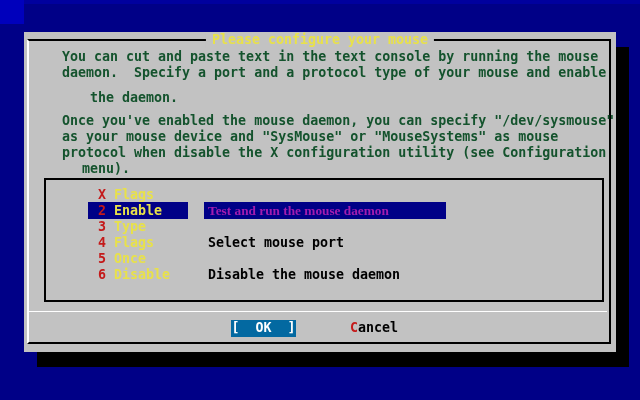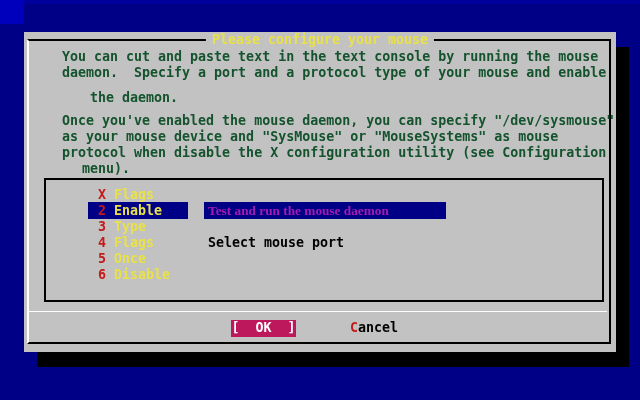--- a/index.html
+++ b/index.html
@@ -26,21 +26,21 @@
   .menu-row{position:absolute;left:0;width:552px;height:16px;}
   .menu-row .key{position:absolute;left:52px;color:#c41a1a;white-space:pre;}
   .menu-row .label{position:absolute;left:68px;color:#e8e14a;white-space:pre;}
   .menu-row .desc{position:absolute;left:162px;color:#000;white-space:pre;}
   .menu-row .band{display:none;}
   .menu-row.selected .band{display:block;position:absolute;top:-1px;height:17px;background:#000087;}
   .menu-row.selected .band-label{left:42px;width:100px;}
   .menu-row.selected .band-desc{left:158px;width:242px;}
   .menu-row.selected .desc{color:#a21caf;font-family:Liberation Serif, serif;}
   #separator{left:29px;top:311px;width:578px;height:1px;background:#fff;}
-  #ok-button{left:231px;top:320px;width:65px;height:17px;background:#be185d;
+  #ok-button{left:231px;top:320px;width:65px;height:17px;background:#0369a1;
     color:#fff;text-align:center;white-space:pre;}
   #cancel-button{left:350px;top:320px;height:17px;white-space:pre;color:#000;}
   #cancel-button .hotkey{color:#c41a1a;}
 </style>
 </head>
 <body>
 
 <div id="screen">
   <div class="abs" id="top-strip"></div>
   <div class="abs" id="corner-glow"></div>
@@ -87,20 +87,21 @@
       </div>
 
       <div class="menu-row" style="top:71px;">
         <span class="key">5</span>
         <span class="label">Once</span>
       </div>
 
       <div class="menu-row" style="top:87px;">
         <span class="key">6</span>
         <span class="label">Disable</span>
+        <span class="desc">Disable the mouse daemon</span>
       </div>
     </div>
 
     <div class="abs" id="separator" style="left:5px;top:279px;"></div>
 
     <div class="abs" id="ok-button" style="left:207px;top:288px;">[  OK  ]</div>
 
     <div class="abs" id="cancel-button" style="left:326px;top:288px;"><span class="hotkey">C</span><span>ancel</span></div>
   </div>
 </div>

